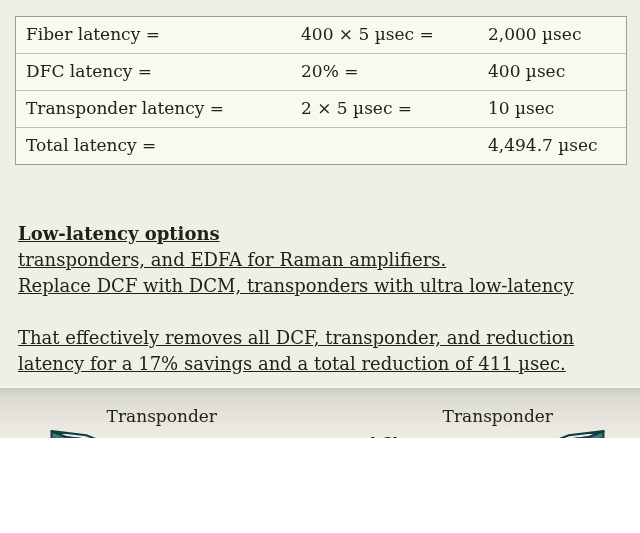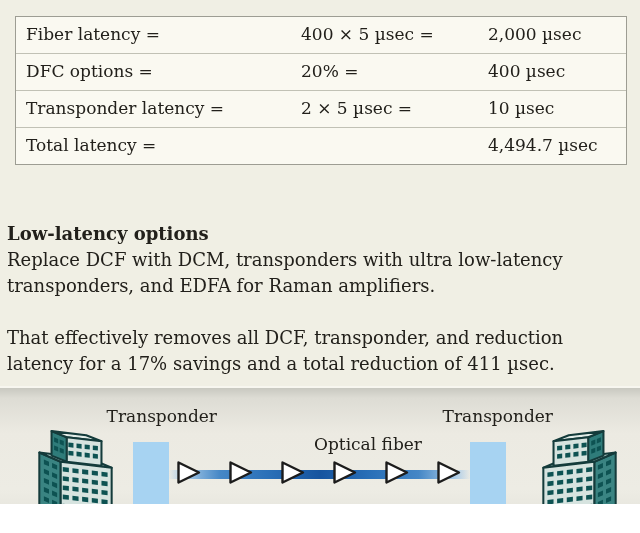--- a/index.html
+++ b/index.html
@@ -1,18 +1,18 @@
 <!DOCTYPE html>
 <html><head>
 <meta charset="utf-8">
 <style>
   html,body{margin:0;padding:0;}
   .page{
     position:relative;
-    width:640px;height:504px;
+    width:640px;height:438px;
     background:#f0efe4;
     font-family:"DejaVu Serif", serif;
     color:#22201b;
     overflow:hidden;
   }
 
   
   .latency-table{
     position:absolute;left:15px;top:16px;width:612px;
     border:1px solid #9d9d93;
@@ -27,22 +27,22 @@
     border-bottom:1px solid #c1c1b5;
   }
   .t-row:last-child{border-bottom:none;}
   .t-cell{white-space:nowrap;overflow:hidden;}
   .t-label{padding-left:10px;}
   .t-calc{padding-left:0;}
   .t-value{padding-left:12px;}
 
   
   .notes{
-    position:absolute;left:7px;top:221px;width:604px;
-    font-size:18px;line-height:26px;
+    position:absolute;left:18px;top:221px;width:604px;
+    font-size:18px;line-height:26px;text-decoration:underline;
   }
   .notes-heading{font-weight:bold;margin:0 0 2px 0;}
   .notes p{margin:0;}
   .para-gap{margin-top:26px !important;}
   .txt-line{display:block;}
 
   
   .diagram{
     position:absolute;left:0;top:386px;width:640px;height:147px;
     border-top:2px solid #f7f6ef;
@@ -87,41 +87,41 @@
 
 <div class="page">
 
   <div class="latency-table">
     <div class="t-row">
       <span class="t-cell t-label">Fiber latency =</span>
       <span class="t-cell t-calc">400 × 5 µsec =</span>
       <span class="t-cell t-value">2,000 µsec</span>
     </div>
     <div class="t-row">
-      <span class="t-cell t-label">DFC options =</span>
+      <span class="t-cell t-label">DFC latency =</span>
       <span class="t-cell t-calc">20% =</span>
       <span class="t-cell t-value">400 µsec</span>
     </div>
     <div class="t-row">
       <span class="t-cell t-label">Transponder latency =</span>
       <span class="t-cell t-calc">2 × 5 µsec =</span>
       <span class="t-cell t-value">10 µsec</span>
     </div>
     <div class="t-row">
       <span class="t-cell t-label">Total latency =</span>
       <span class="t-cell t-calc"></span>
       <span class="t-cell t-value">4,494.7 µsec</span>
     </div>
   </div>
 
   <div class="notes">
     <p class="notes-heading">Low-latency options</p>
     <p>
+      <span class="txt-line">transponders, and EDFA for Raman amplifiers.</span>
       <span class="txt-line">Replace DCF with DCM, transponders with ultra low-latency</span>
-      <span class="txt-line">transponders, and EDFA for Raman amplifiers.</span>
     </p>
     <p class="para-gap">
       <span class="txt-line">That effectively removes all DCF, transponder, and reduction</span>
       <span class="txt-line">latency for a 17% savings and a total reduction of 411 µsec.</span>
     </p>
   </div>
 
   <div class="diagram">
 
     <div class="diag-label label-transponder-left">Transponder</div>

